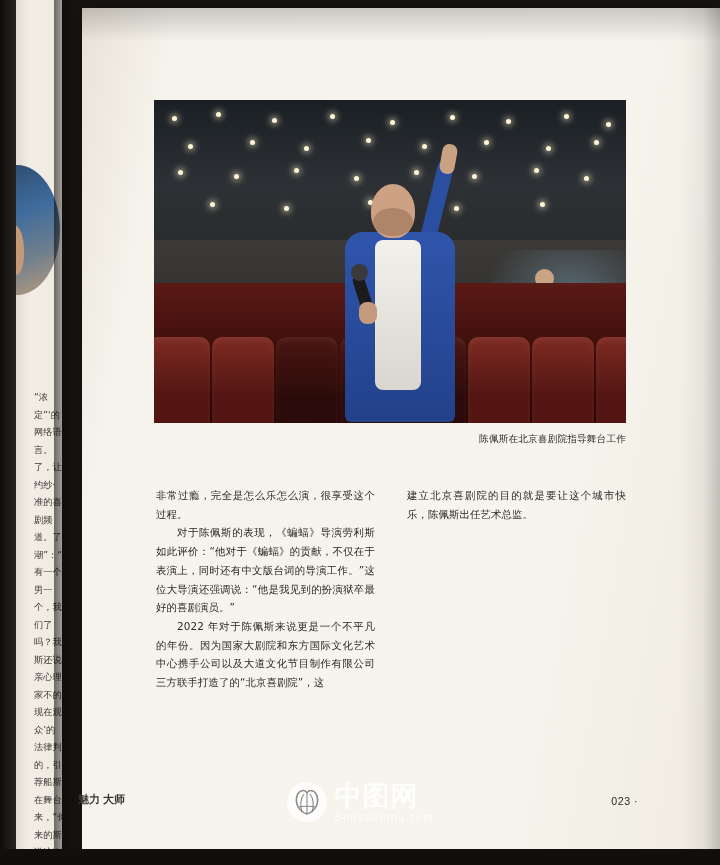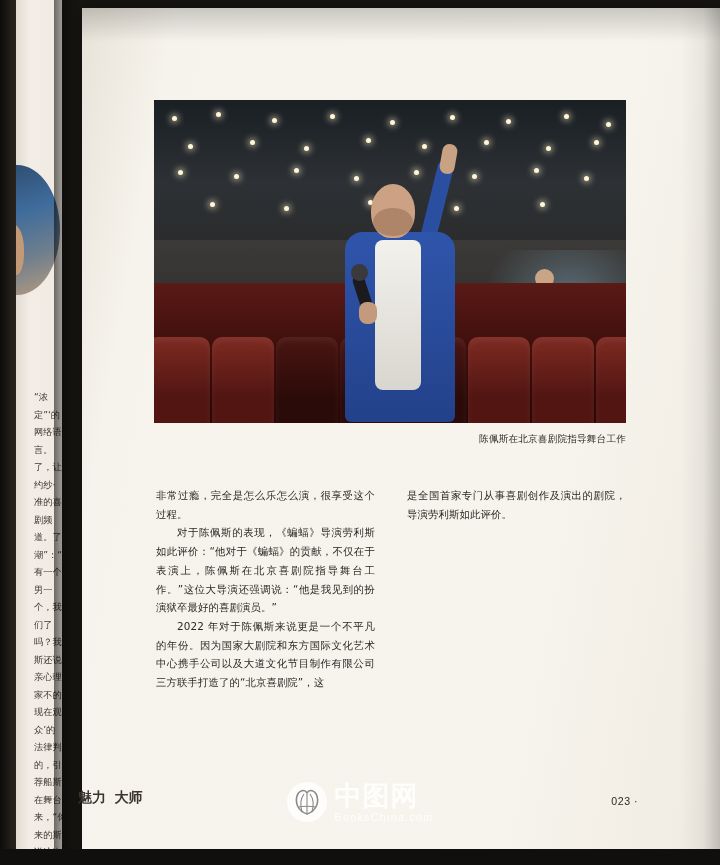--- a/index.html
+++ b/index.html
@@ -293,24 +293,24 @@
     letter-spacing: 0.1px;
     word-break: break-all;
   }
   .col p.indent { text-indent: 21px; }
 
   
   .footer-left {
     position: absolute;
     left: 78px;
     bottom: 58px;
-    font-size: 14px;
+    font-size: 11px;
     color: #3a352f;
     font-weight: bold;
-    font-family: Liberation Mono, monospace;
+    font-family: Liberation Sans, sans-serif;
   }
   .footer-right {
     position: absolute;
     right: 82px;
     bottom: 58px;
     font-size: 10.6px;
     color: #2e2a25;
     font-family: "Liberation Sans", sans-serif;
     letter-spacing: 0.5px;
   }
@@ -439,25 +439,25 @@
         <div class="p-mic-head"></div>
         <div class="p-hand2"></div>
       </div>
     </div>
 
     <div class="caption">陈佩斯在北京喜剧院指导舞台工作</div>
 
     <div class="cols">
       <div class="col">
         <p>非常过瘾，完全是怎么乐怎么演，很享受这个过程。</p>
-        <p class="indent">对于陈佩斯的表现，《蝙蝠》导演劳利斯如此评价：“他对于《蝙蝠》的贡献，不仅在于表演上，陈佩斯在北京喜剧院指导舞台工作。”这位大导演还强调说：“他是我见到的扮演狱卒最好的喜剧演员。”</p>
+        <p class="indent">对于陈佩斯的表现，《蝙蝠》导演劳利斯如此评价：“他对于《蝙蝠》的贡献，不仅在于表演上，同时还有中文版台词的导演工作。”这位大导演还强调说：“他是我见到的扮演狱卒最好的喜剧演员。”</p>
         <p class="indent">2022 年对于陈佩斯来说更是一个不平凡的年份。因为国家大剧院和东方国际文化艺术中心携手公司以及大道文化节目制作有限公司三方联手打造了的“北京喜剧院”，这</p>
       </div>
       <div class="col">
-        <p>是全国首家专门从事喜剧创作及演出的剧院，导演劳利斯如此评价。</p>
+        <p>建立北京喜剧院的目的就是要让这个城市快乐，陈佩斯出任艺术总监。</p>
       </div>
     </div>
 
     <div class="page-curve"></div>
   </div>
 
   <div class="footer-left">魅力 大师</div>
   <div class="footer-right">023 ·</div>
 
   <div class="watermark">

